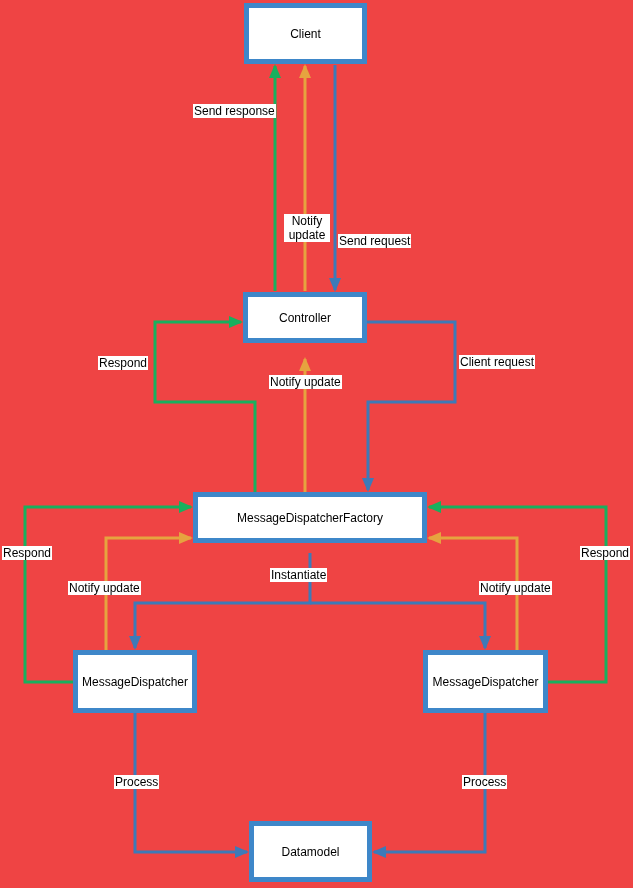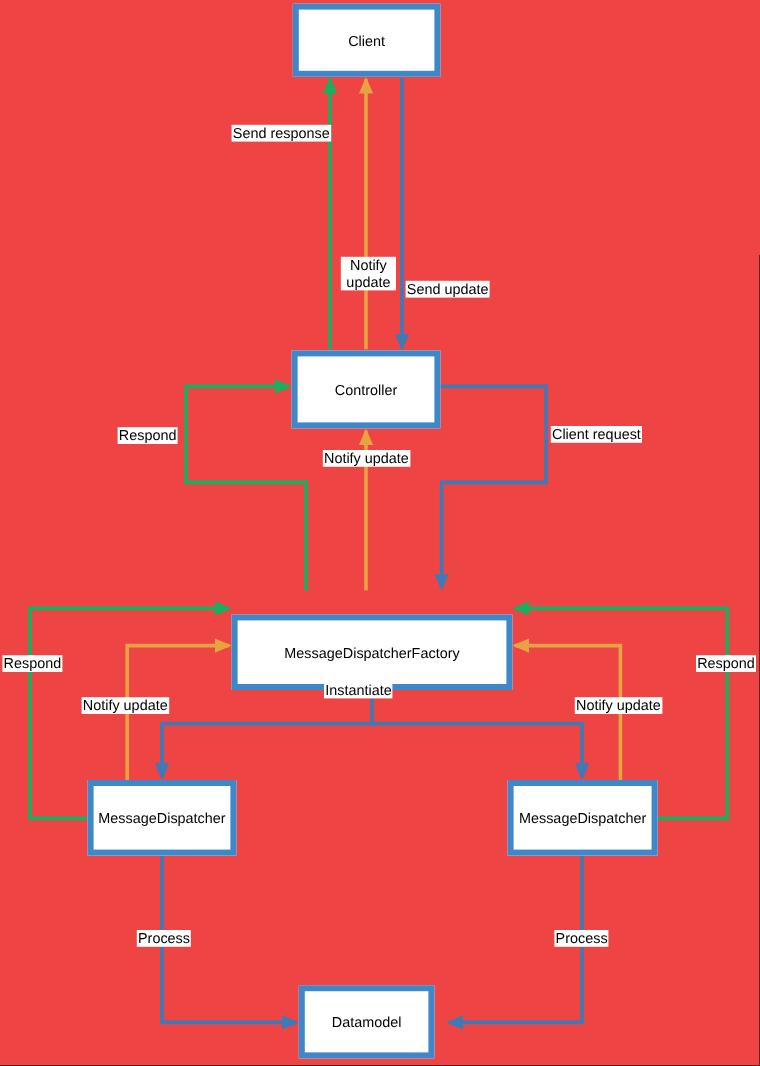--- a/index.html
+++ b/index.html
@@ -59,29 +59,29 @@
     <path d="M517 650 L517 538 L429 538" fill="none" stroke-width="3" marker-end="url(#ah-orange)" stroke="#e6a33f"></path>
 
     <path d="M310 553 L310 603 L135 603 L135 648" fill="none" stroke-width="3" marker-end="url(#ah-blue)" stroke="#3d7ab8"></path>
     <path d="M310 603 L485 603 L485 648" fill="none" stroke-width="3" marker-end="url(#ah-blue)" stroke="#3d7ab8"></path>
 
     <path d="M135 713 L135 852 L247 852" fill="none" stroke-width="3" marker-end="url(#ah-blue)" stroke="#3d7ab8"></path>
     <path d="M485 713 L485 852 L374 852" fill="none" stroke-width="3" marker-end="url(#ah-blue)" stroke="#3d7ab8"></path>
   </svg>
 
   <div class="node" style="left:244px; top:3px; width:123px; height:61px;">Client</div>
-  <div class="node" style="left:243px; top:292px; width:124px; height:65px;">Controller</div>
-  <div class="node" style="left:193px; top:512px; width:234px; height:63px;">MessageDispatcherFactory</div>
+  <div class="node" style="left:243px; top:292px; width:124px; height:51px;">Controller</div>
+  <div class="node" style="left:193px; top:492px; width:234px; height:51px;">MessageDispatcherFactory</div>
   <div class="node" style="left:73px; top:650px; width:124px; height:63px;">MessageDispatcher</div>
   <div class="node" style="left:423px; top:650px; width:125px; height:63px;">MessageDispatcher</div>
-  <div class="node" style="left:249px; top:821px; width:113px; height:61px;">Datamodel</div>
+  <div class="node" style="left:249px; top:821px; width:123px; height:61px;">Datamodel</div>
 
   <div class="elabel" style="left:193px; top:104px;">Send response</div>
   <div class="elabel wrap" style="left:284px; top:214px; width:44px;">Notify update</div>
-  <div class="elabel" style="left:338px; top:234px;">Send update</div>
+  <div class="elabel" style="left:338px; top:234px;">Send request</div>
   <div class="elabel" style="left:98px; top:356px;">Respond</div>
   <div class="elabel" style="left:269px; top:375px;">Notify update</div>
   <div class="elabel" style="left:459px; top:355px;">Client request</div>
   <div class="elabel" style="left:2px; top:546px;">Respond</div>
   <div class="elabel" style="left:580px; top:546px;">Respond</div>
   <div class="elabel" style="left:68px; top:581px;">Notify update</div>
   <div class="elabel" style="left:479px; top:581px;">Notify update</div>
   <div class="elabel" style="left:270px; top:568px;">Instantiate</div>
   <div class="elabel" style="left:114px; top:775px;">Process</div>
   <div class="elabel" style="left:462px; top:775px;">Process</div>

